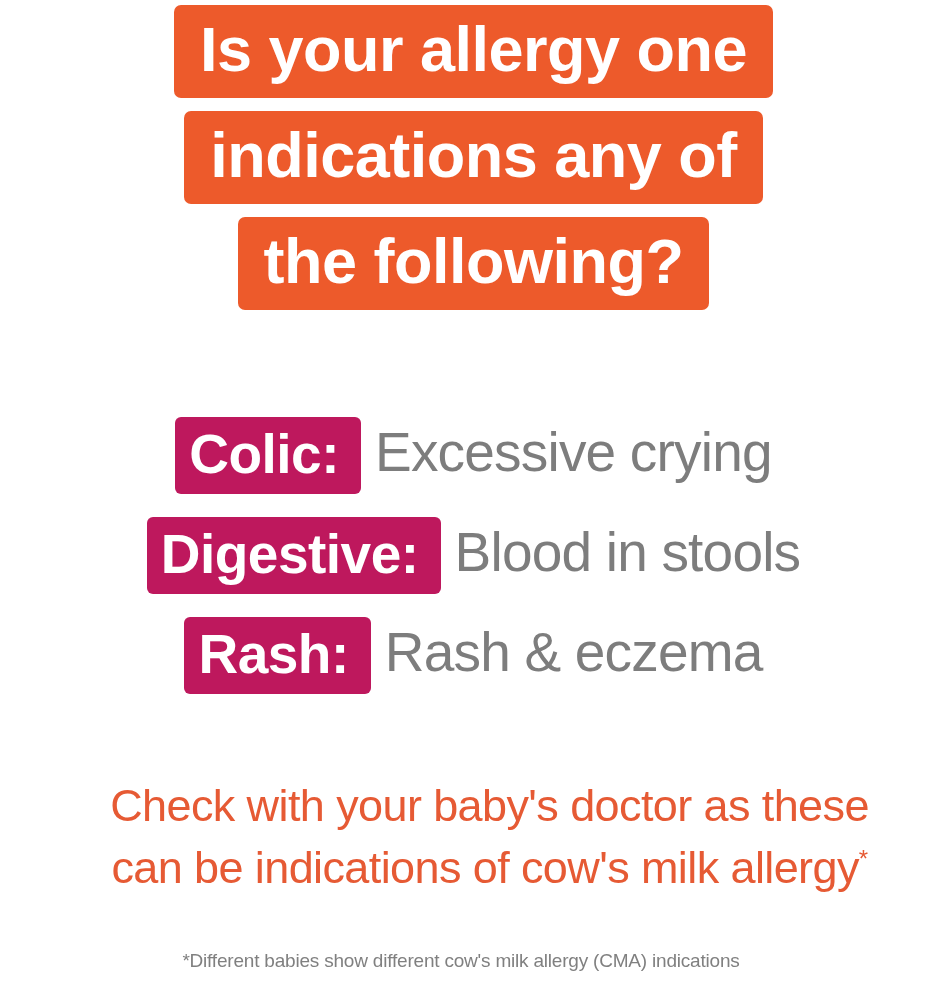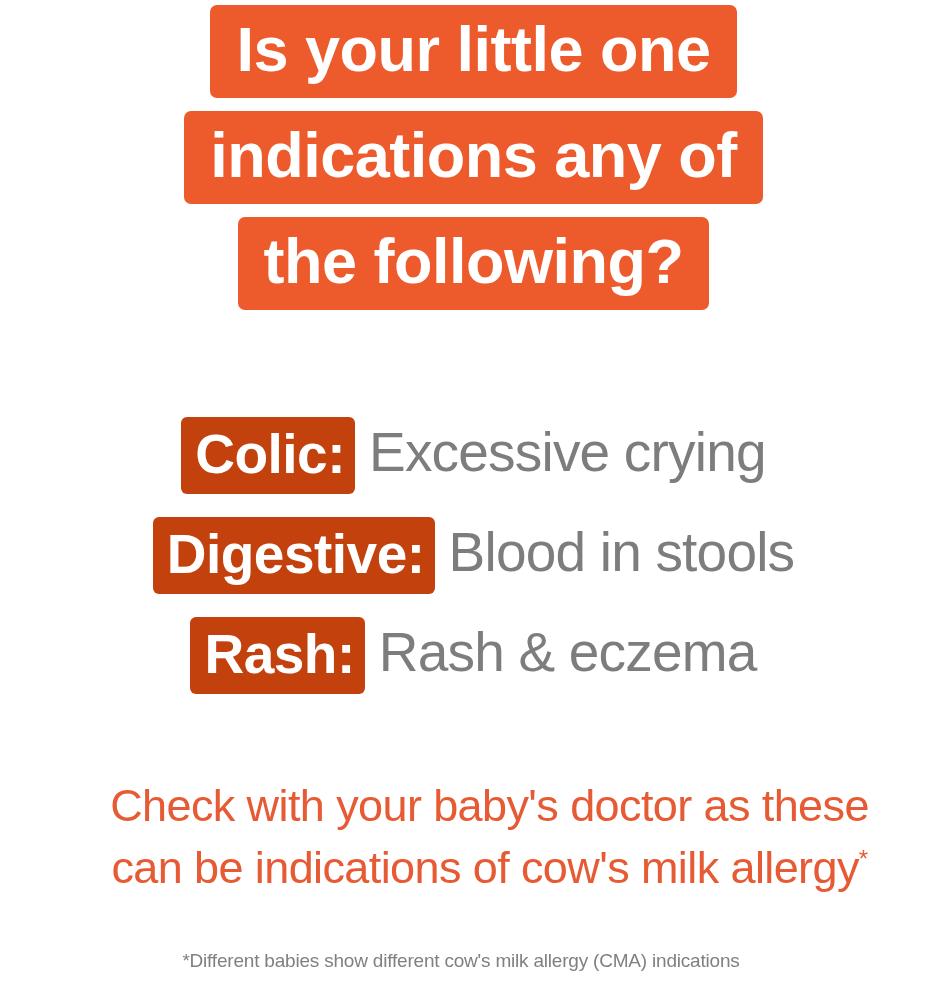--- a/index.html
+++ b/index.html
@@ -61,28 +61,28 @@
     width: 947px;
   }
   .symptom-row {
     display: flex;
     align-items: center;
     justify-content: center;
     height: 100px;
   }
   .sym-chip {
     display: inline-block;
-    background: #c2410c;
+    background: #be185d;
     color: #ffffff;
     font-weight: 700;
     font-size: 55px;
     line-height: 1.0;
     letter-spacing: -0.5px;
     border-radius: 6px;
-    padding: 10px 10px 12px 14px;
+    padding: 10px 22px 12px 14px;
     white-space: nowrap;
     font-family: "Liberation Sans", sans-serif;
   }
   .sym-text {
     display: inline-block;
     color: #7D7D7D;
     font-size: 55px;
     font-weight: 400;
     line-height: 1.0;
     letter-spacing: -0.8px;
@@ -129,21 +129,21 @@
   }
 </style>
 </head>
 <body>
 
 <div class="poster">
 
   <div class="headline">
 
     <div class="headline-row r1">
-      <span class="hl-chip hl-1">Is your little one</span>
+      <span class="hl-chip hl-1">Is your allergy one</span>
     </div>
 
     <div class="headline-row r2">
       <span class="hl-chip hl-2">indications any of</span>
     </div>
 
     <div class="headline-row r3">
       <span class="hl-chip hl-3">the following?</span>
     </div>
 

